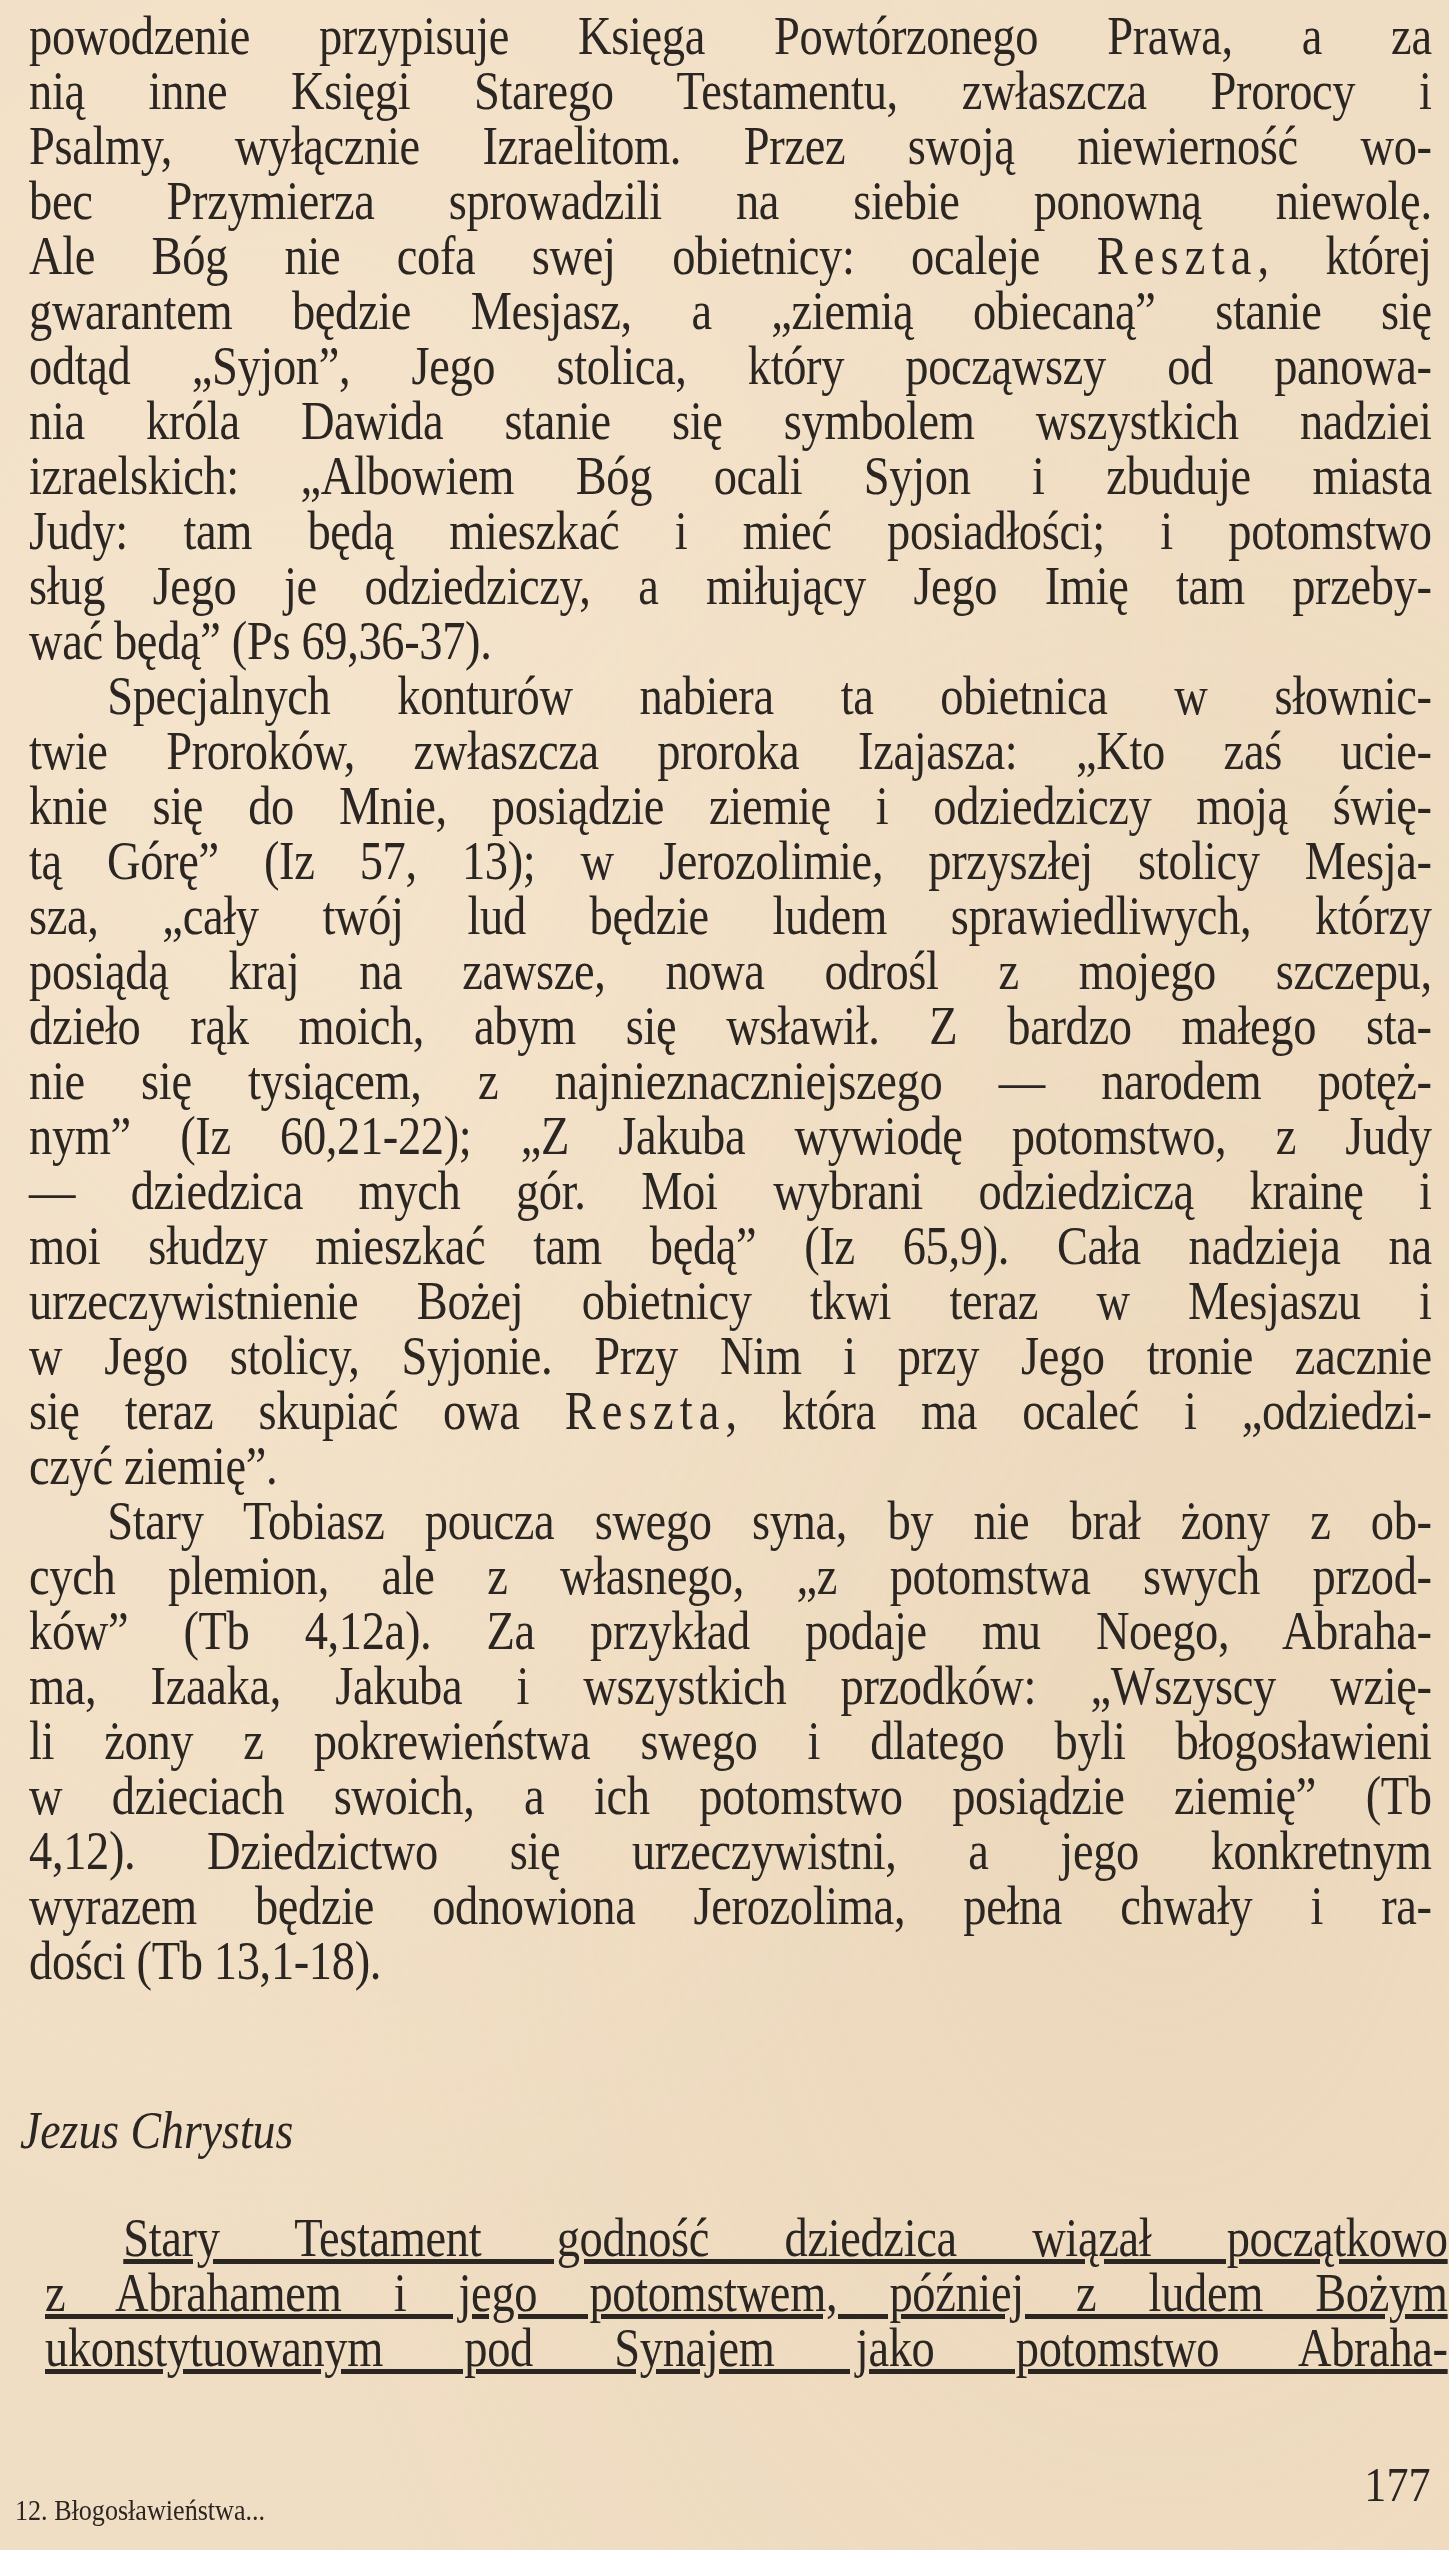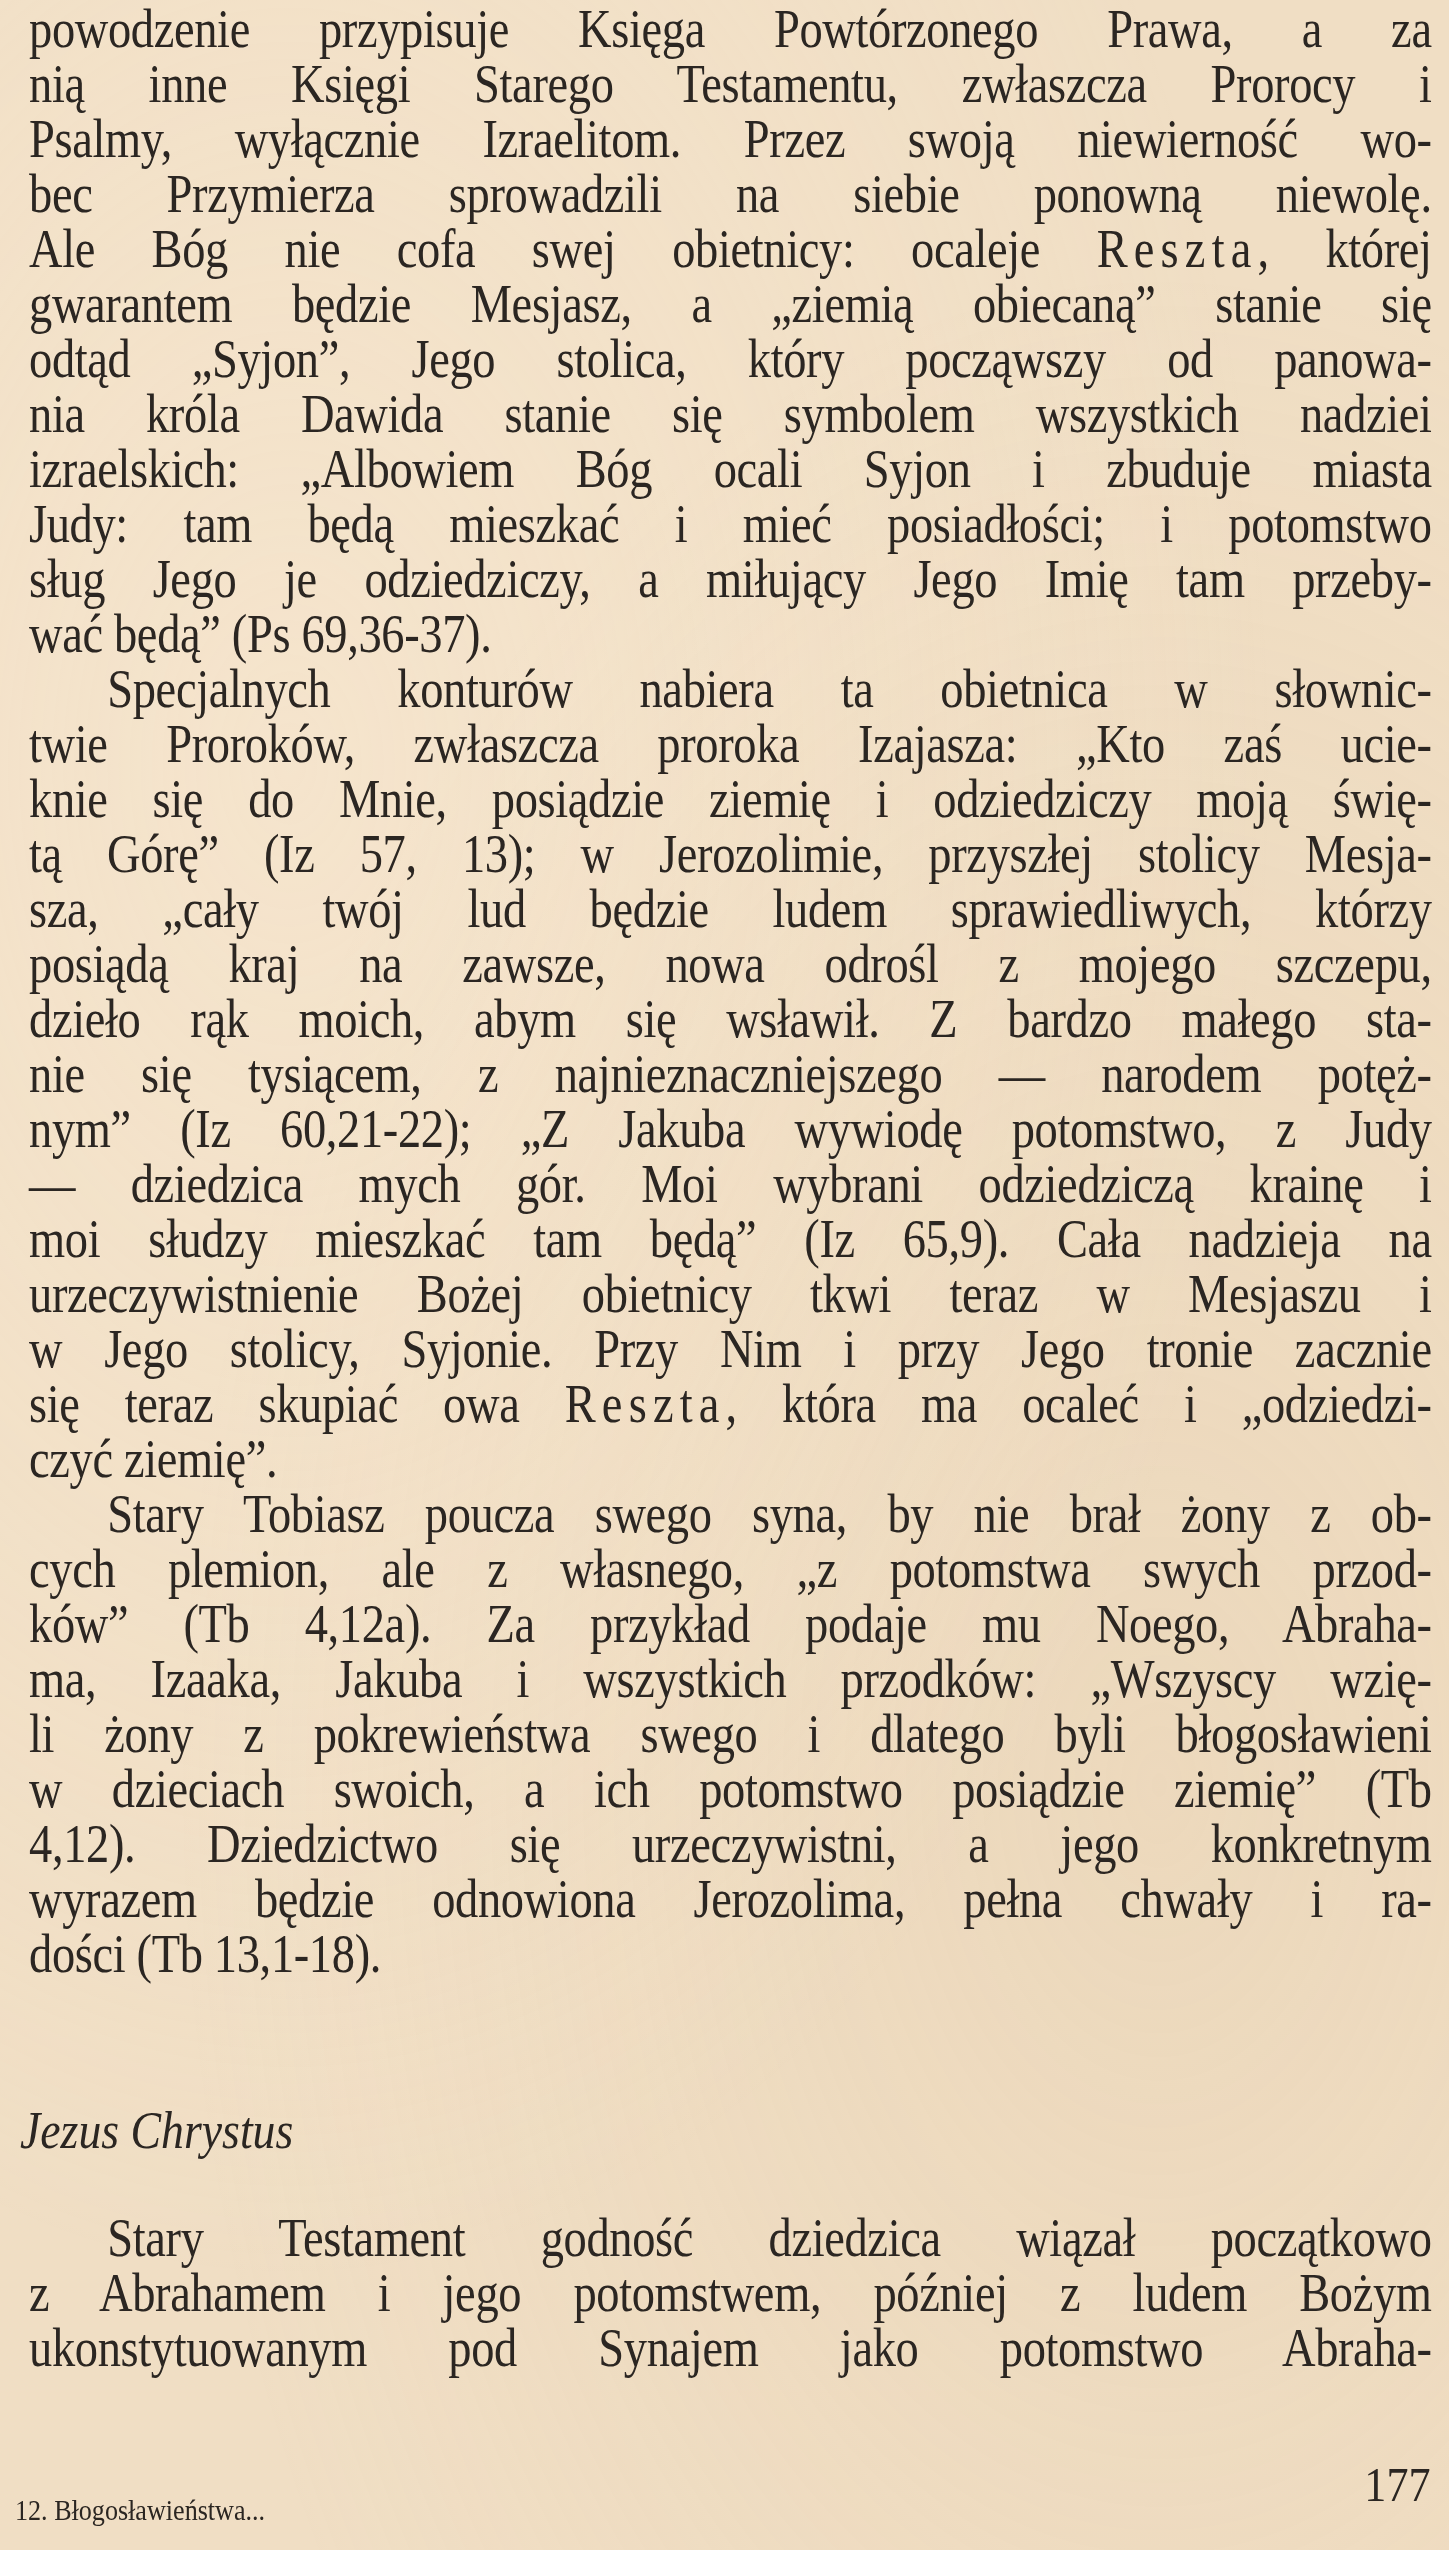--- a/index.html
+++ b/index.html
@@ -11,21 +11,21 @@
       radial-gradient(ellipse at 20% 30%, rgba(255,240,220,0.35), transparent 60%),
       radial-gradient(ellipse at 80% 70%, rgba(225,200,165,0.25), transparent 60%);
     color: #2b2622;
     font-family: "Liberation Serif", "DejaVu Serif", serif;
     position: relative;
     overflow: hidden;
   }
   .page {
     position: absolute;
     left: 29px;
-    top: 2px;
+    top: 9px;
     width: 1403px;
     font-family: Liberation Serif, serif;
   }
   .line {
     font-size: 54px;
     line-height: 55px;
     height: 55px;
     white-space: nowrap;
     text-align: justify;
     text-align-last: justify;
@@ -42,23 +42,24 @@
     left: 20px;
     top: 2102px;
     font-style: italic;
     font-size: 52px;
     line-height: 58px;
     transform: scaleX(0.88);
     transform-origin: left top;
   }
   .section2 {
     position: absolute;
-    left: 29px;
+    left: 45px;
     top: 2211px;
     width: 1403px;
+    text-decoration: underline;
   }
   .footer-left {
     position: absolute;
     left: 14.5px;
     top: 2494px;
     font-size: 29px;
     line-height: 32px;
     transform: scaleX(0.9);
     transform-origin: left top;
   }

